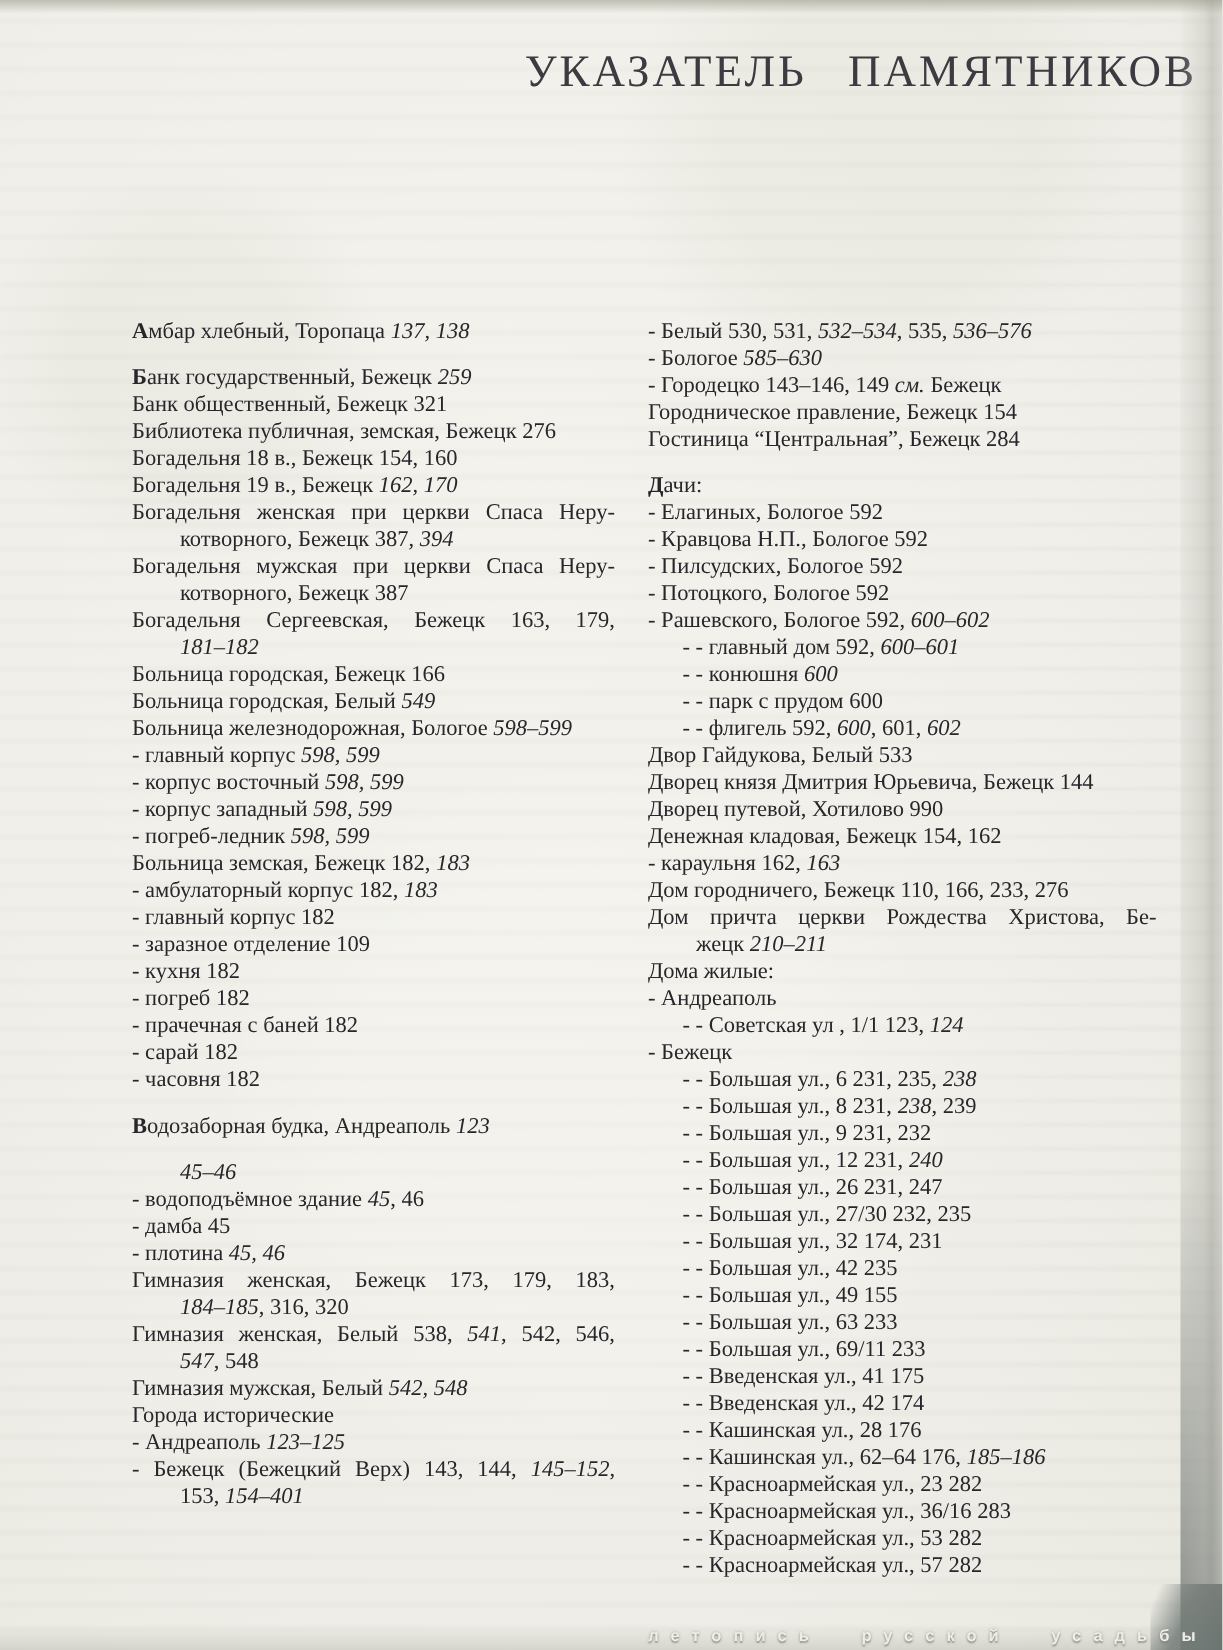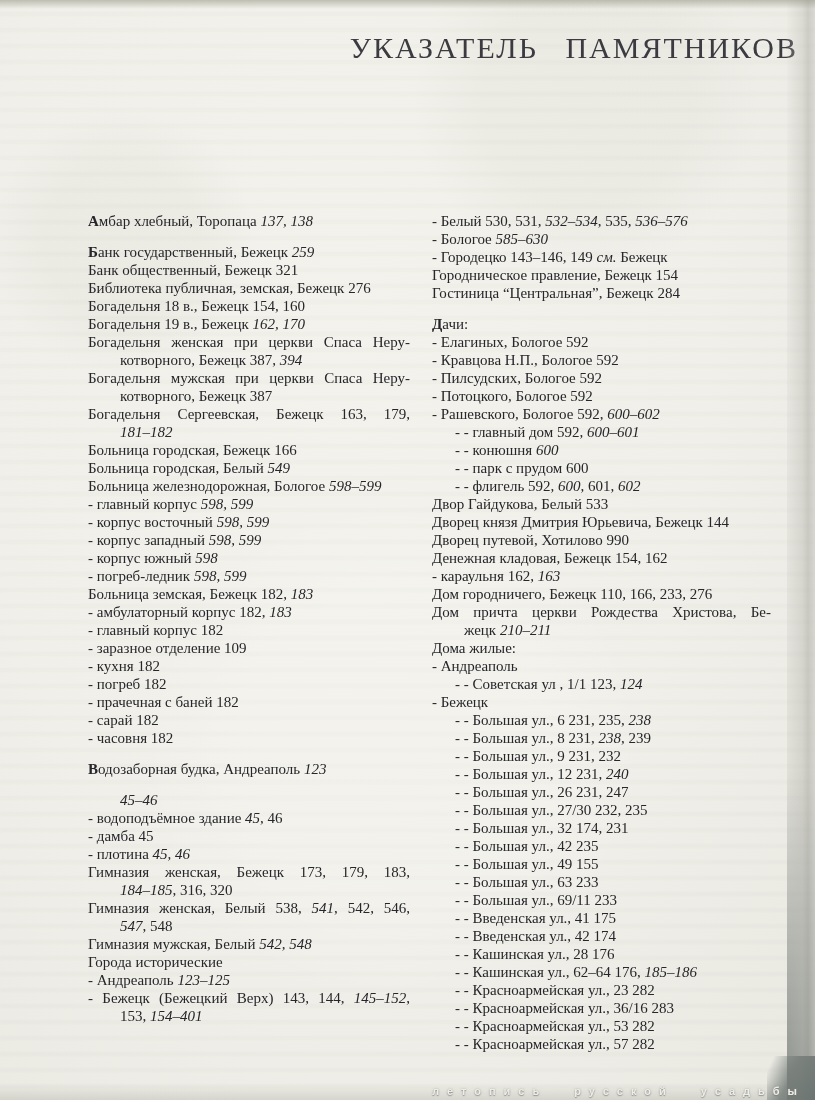--- a/index.html
+++ b/index.html
@@ -131,23 +131,20 @@
       <div class="entry">
         <div class="line">- главный корпус <i>598, 599</i></div>
       </div>
       <div class="entry">
         <div class="line">- корпус восточный <i>598, 599</i></div>
       </div>
       <div class="entry">
         <div class="line">- корпус западный <i>598, 599</i></div>
       </div>
       <div class="entry">
-        <div class="line">- корпус южный <i>598</i></div>
-      </div>
-      <div class="entry">
         <div class="line">- погреб-ледник <i>598, 599</i></div>
       </div>
       <div class="entry">
         <div class="line">Больница земская, Бежецк 182, <i>183</i></div>
       </div>
       <div class="entry">
         <div class="line">- амбулаторный корпус 182, <i>183</i></div>
       </div>
       <div class="entry">
         <div class="line">- главный корпус 182</div>

